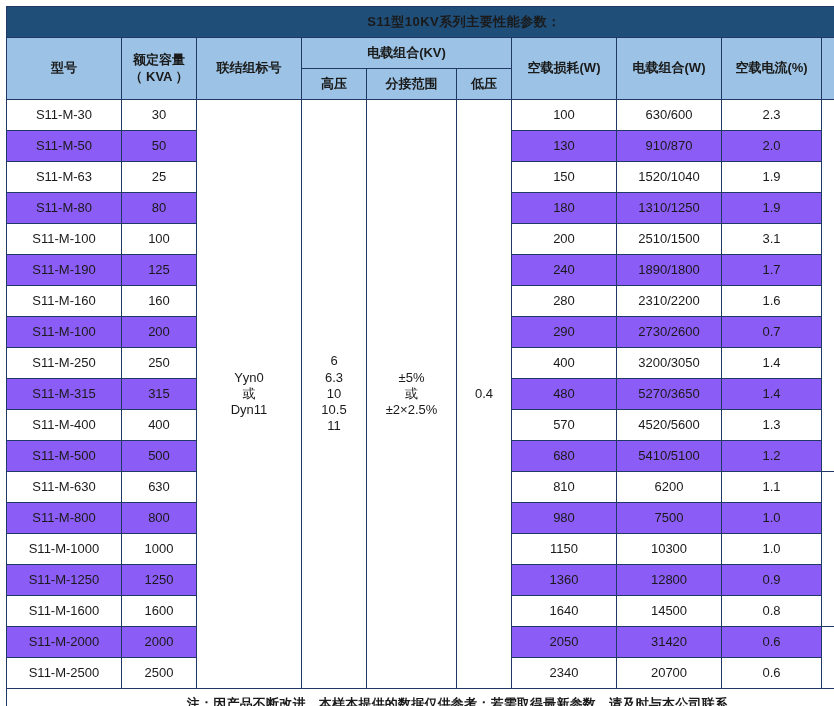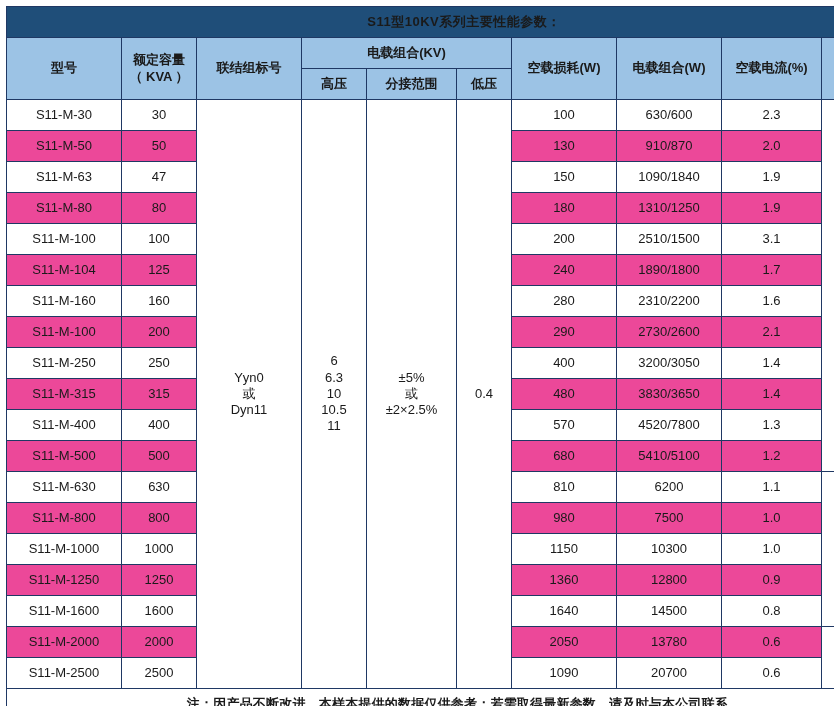--- a/index.html
+++ b/index.html
@@ -46,21 +46,21 @@
   }
   .hdr td {
     background: #9cc3e5;
     color: #12243d;
     font-weight: bold;
     font-size: 13px;
   }
   .hdr .h-main { height: 30px; }
   .hdr .h-sub { height: 30px; font-family: Liberation Serif, serif; }
   td.band-blue {
-    background: #ec4899;
+    background: #8b5cf6;
   }
   td.band-white {
     background: #ffffff;
   }
   .data-row td { height: 30px; }
   .model-cell { font-size: 13px; }
   .merge-cell {
     font-size: 13.5px;
     line-height: 1.5;
     background: #ffffff;
@@ -143,79 +143,79 @@
 
       <tr class="data-row">
         <td class="band-blue model-cell">S11-M-50</td>
         <td class="band-blue">50</td>
         <td class="band-blue">130</td>
         <td class="band-blue">910/870</td>
         <td class="band-blue">2.0</td>
       </tr>
       <tr class="data-row">
         <td class="band-white model-cell">S11-M-63</td>
-        <td class="band-white">47</td>
+        <td class="band-white">25</td>
         <td class="band-white">150</td>
-        <td class="band-white">1090/1840</td>
+        <td class="band-white">1520/1040</td>
         <td class="band-white">1.9</td>
       </tr>
       <tr class="data-row">
         <td class="band-blue model-cell">S11-M-80</td>
         <td class="band-blue">80</td>
         <td class="band-blue">180</td>
         <td class="band-blue">1310/1250</td>
         <td class="band-blue">1.9</td>
       </tr>
       <tr class="data-row">
         <td class="band-white model-cell">S11-M-100</td>
         <td class="band-white">100</td>
         <td class="band-white">200</td>
         <td class="band-white">2510/1500</td>
         <td class="band-white">3.1</td>
       </tr>
       <tr class="data-row">
-        <td class="band-blue model-cell">S11-M-104</td>
+        <td class="band-blue model-cell">S11-M-190</td>
         <td class="band-blue">125</td>
         <td class="band-blue">240</td>
         <td class="band-blue">1890/1800</td>
         <td class="band-blue">1.7</td>
       </tr>
       <tr class="data-row">
         <td class="band-white model-cell">S11-M-160</td>
         <td class="band-white">160</td>
         <td class="band-white">280</td>
         <td class="band-white">2310/2200</td>
         <td class="band-white">1.6</td>
       </tr>
       <tr class="data-row">
         <td class="band-blue model-cell">S11-M-100</td>
         <td class="band-blue">200</td>
         <td class="band-blue">290</td>
         <td class="band-blue">2730/2600</td>
-        <td class="band-blue">2.1</td>
+        <td class="band-blue">0.7</td>
       </tr>
       <tr class="data-row">
         <td class="band-white model-cell">S11-M-250</td>
         <td class="band-white">250</td>
         <td class="band-white">400</td>
         <td class="band-white">3200/3050</td>
         <td class="band-white">1.4</td>
       </tr>
       <tr class="data-row">
         <td class="band-blue model-cell">S11-M-315</td>
         <td class="band-blue">315</td>
         <td class="band-blue">480</td>
-        <td class="band-blue">3830/3650</td>
+        <td class="band-blue">5270/3650</td>
         <td class="band-blue">1.4</td>
       </tr>
       <tr class="data-row">
         <td class="band-white model-cell">S11-M-400</td>
         <td class="band-white">400</td>
         <td class="band-white">570</td>
-        <td class="band-white">4520/7800</td>
+        <td class="band-white">4520/5600</td>
         <td class="band-white">1.3</td>
       </tr>
       <tr class="data-row">
         <td class="band-blue model-cell">S11-M-500</td>
         <td class="band-blue">500</td>
         <td class="band-blue">680</td>
         <td class="band-blue">5410/5100</td>
         <td class="band-blue">1.2</td>
       </tr>
 
@@ -253,28 +253,28 @@
         <td class="band-white">1600</td>
         <td class="band-white">1640</td>
         <td class="band-white">14500</td>
         <td class="band-white">0.8</td>
       </tr>
 
       <tr class="data-row">
         <td class="band-blue model-cell">S11-M-2000</td>
         <td class="band-blue">2000</td>
         <td class="band-blue">2050</td>
-        <td class="band-blue">13780</td>
+        <td class="band-blue">31420</td>
         <td class="band-blue">0.6</td>
         <td class="band-white" rowspan="2">5.0</td>
       </tr>
       <tr class="data-row">
         <td class="band-white model-cell">S11-M-2500</td>
         <td class="band-white">2500</td>
-        <td class="band-white">1090</td>
+        <td class="band-white">2340</td>
         <td class="band-white">20700</td>
         <td class="band-white">0.6</td>
       </tr>
 
       <tr class="note-row">
         <td colspan="10">注：因产品不断改进，本样本提供的数据仅供参考；若需取得最新参数，请及时与本公司联系。</td>
       </tr>
     </tbody>
   </table>
 </div>

